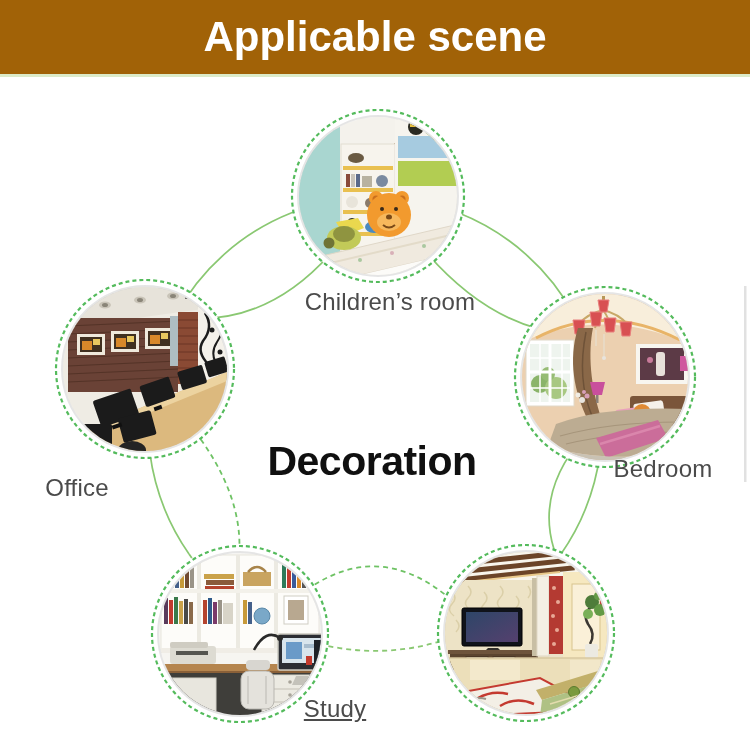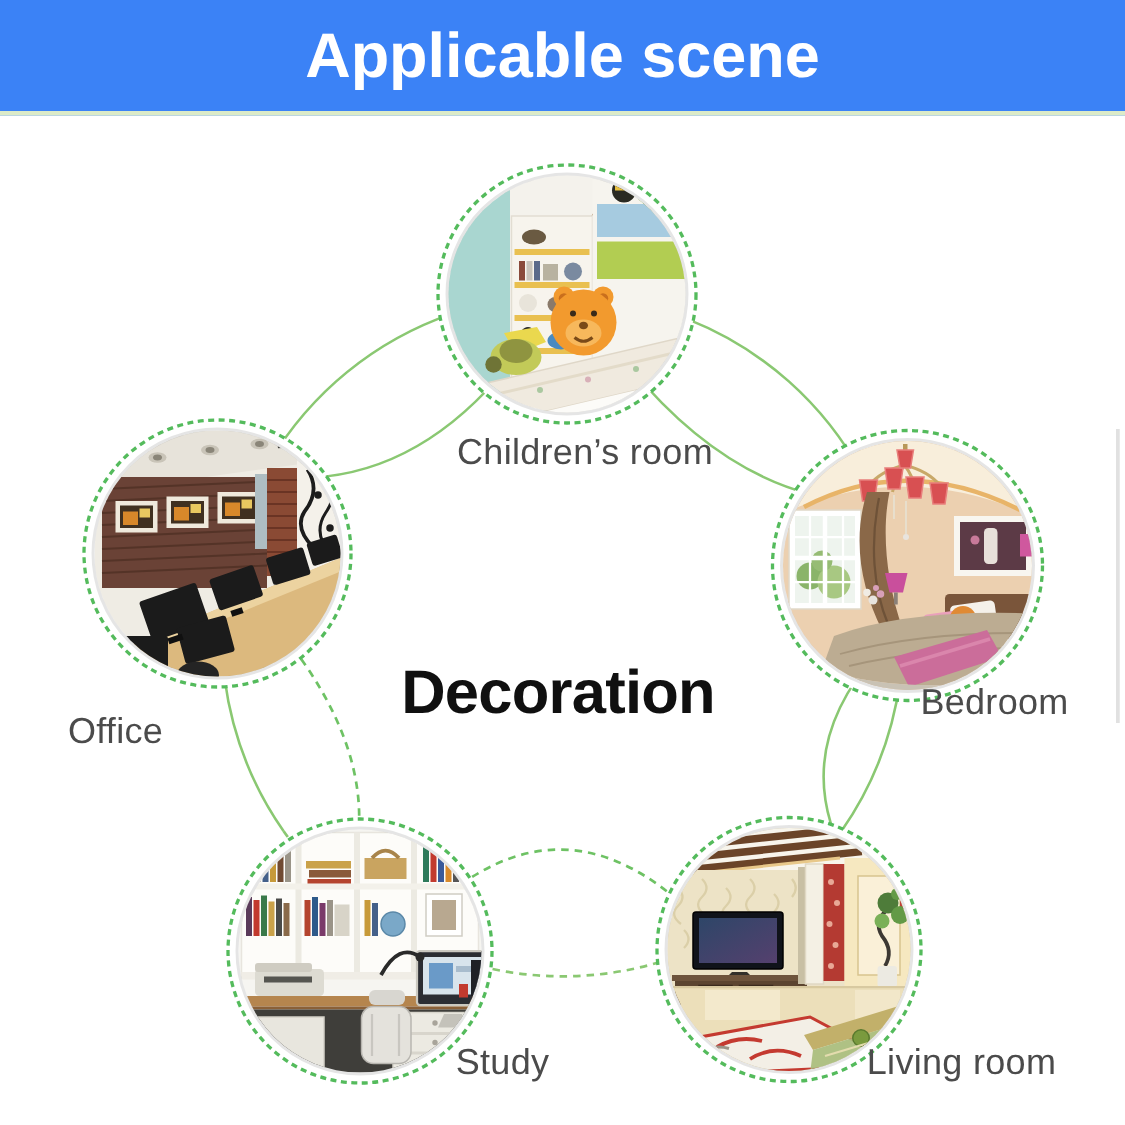--- a/index.html
+++ b/index.html
@@ -1,18 +1,18 @@
 <!DOCTYPE html>
 <html><head>
 <meta charset="utf-8">
 <style>
   html,body{margin:0;padding:0;background:#ffffff;}
   #stage{position:relative;width:750px;height:750px;background:#ffffff;overflow:hidden;
          font-family:"Liberation Sans",sans-serif;}
-  #hdr{position:absolute;left:0;top:0;width:750px;height:74px;background:#3b82f6;
+  #hdr{position:absolute;left:0;top:0;width:750px;height:74px;background:#a16207;
        border-bottom:3px solid #dcebc8;display:flex;align-items:center;justify-content:center;}
   #hdr .t{color:#ffffff;font-size:42px;font-weight:bold;letter-spacing:0px;}
   svg{position:absolute;left:0;top:0;}
   .lbl{position:absolute;color:#4b4b4b;font-size:24px;white-space:nowrap;
        transform:translateX(-50%);letter-spacing:0.2px;}
   .center-lbl{position:absolute;color:#101010;font-size:41px;font-weight:bold;
        white-space:nowrap;transform:translateX(-50%);letter-spacing:-0.5px;}
 </style>
 </head>
 <body>
@@ -409,15 +409,14 @@
       </g>
       <circle cx="526" cy="633" r="82" fill="none" stroke="rgba(0,0,0,0.10)" stroke-width="2"></circle>
       <circle cx="526" cy="633" r="88" fill="none" stroke="#54bb5c" stroke-width="2.2" stroke-dasharray="4 3"></circle>
     </g>
   </svg>
 
   <div class="center-lbl" style="left:372px;top:402px;margin-top:36px;">Decoration</div>
   <div class="lbl" style="left:378px;top:288px;margin-left:12px;">Children’s room</div>
   <div class="lbl" style="left:77px;top:474px;">Office</div>
   <div class="lbl" style="left:663px;top:455px;">Bedroom</div>
-  <div class="lbl" style="left:335px;top:695px;">Study</div>
-  <div class="lbl" style="left:641px;top:695px;">Living room</div>
+  <div class="lbl" style="left:335px;top:695px;text-decoration:underline;">Study</div>
 </div>
 
 </body></html>

